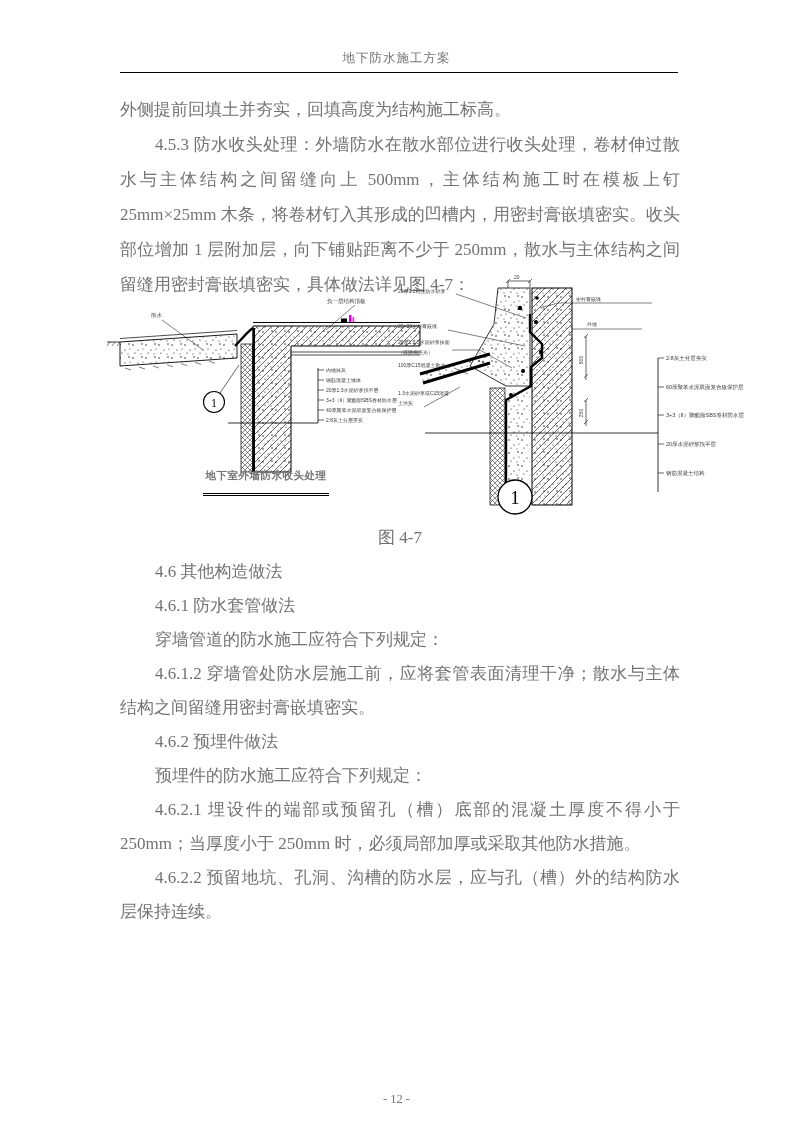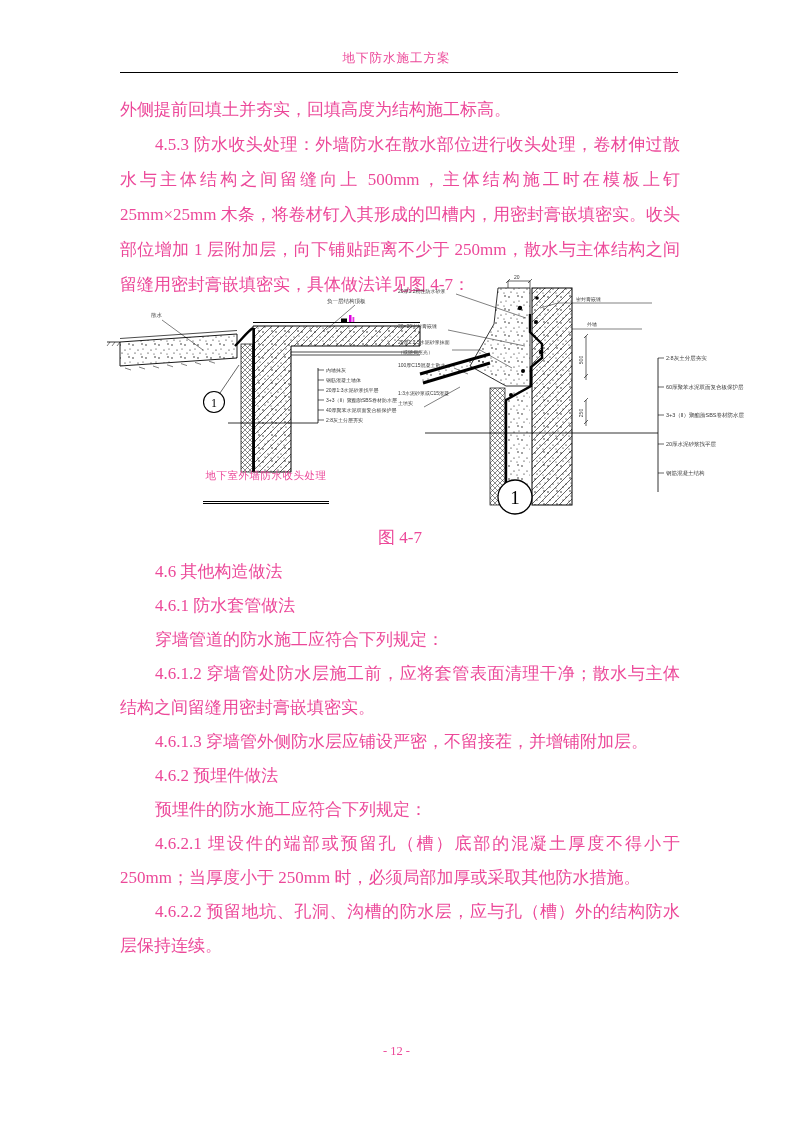--- a/index.html
+++ b/index.html
@@ -1,31 +1,31 @@
 <!DOCTYPE html>
 <html><head>
 <meta charset="utf-8">
 <style>
   html,body{margin:0;padding:0;background:#888;}
   .page{position:relative;width:793px;height:1122px;background:#ffffff;overflow:hidden;
-        font-family:"Liberation Serif","DejaVu Serif",serif;color:#ec4899;}
+        font-family:"Liberation Serif","DejaVu Serif",serif;color:#737373;}
   .hdr{position:absolute;top:50px;left:0;width:793px;text-align:center;
        font-size:12.5px;letter-spacing:1px;}
   .hdr-rule{position:absolute;top:72px;left:120px;width:558px;border-top:1.6px solid #000;}
   .flow{position:absolute;left:120px;width:560px;font-size:17px;}
   .flow p{margin:0;}
   .t1{top:92px;line-height:35px;}
   .t2{top:521px;line-height:34px;}
   .ind{text-indent:35px;}
   .j{text-align:justify;}
   .c{text-align:center;font-weight:normal;}
   .figcapL{position:absolute;left:203px;top:469px;width:126px;text-align:center;
-           font-size:10.5px;font-weight:normal;letter-spacing:.5px;
-           border-bottom:3px double #000;padding-bottom:18px;}
-  .ftr{position:absolute;top:1044px;left:0;width:793px;text-align:center;font-size:12.5px;}
+           font-size:10.5px;font-weight:bold;letter-spacing:.5px;
+           border-bottom:3px double #000;padding-bottom:10px;}
+  .ftr{position:absolute;top:1092px;left:0;width:793px;text-align:center;font-size:12.5px;}
   svg.fig{position:absolute;overflow:visible;}
   svg.fig text{font-family:"Liberation Sans","DejaVu Sans",sans-serif;fill:#3a3a3a;}
   svg.fig text.mk{font-family:"Liberation Serif","DejaVu Serif",serif;fill:#000;}
   svg.fig line,svg.fig path.ln,svg.fig polyline.ln{stroke:#000;fill:none;}
 </style>
 </head>
 <body>
 
 <div class="page">
 
@@ -165,21 +165,20 @@
     <text class="mk" x="125" y="236" font-size="19" text-anchor="middle">1</text>
   </svg>
 
   
   <div class="flow t2">
     <p class="c">图 4-7</p>
     <p class="ind">4.6 其他构造做法</p>
     <p class="ind">4.6.1 防水套管做法</p>
     <p class="ind">穿墙管道的防水施工应符合下列规定：</p>
     <p class="ind j">4.6.1.2 穿墙管处防水层施工前，应将套管表面清理干净；散水与主体结构之间留缝用密封膏嵌填密实。</p>
-    <p class="ind j">4.6.1.3 穿墙管外侧防水层应铺设严密，不留接茬，并增铺附加层。</p>
     <p class="ind">4.6.2 预埋件做法</p>
     <p class="ind">预埋件的防水施工应符合下列规定：</p>
     <p class="ind j">4.6.2.1 埋设件的端部或预留孔（槽）底部的混凝土厚度不得小于 250mm；当厚度小于 250mm 时，必须局部加厚或采取其他防水措施。</p>
     <p class="ind j">4.6.2.2 预留地坑、孔洞、沟槽的防水层，应与孔（槽）外的结构防水层保持连续。</p>
   </div>
 
   
   <div class="ftr">- 12 -</div>
 
 </div>

